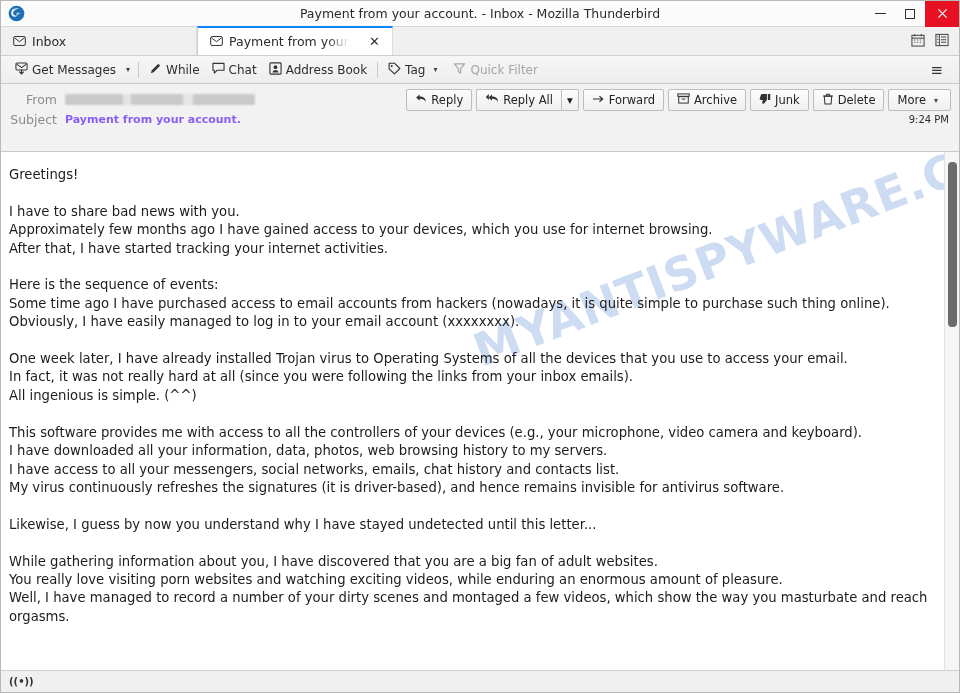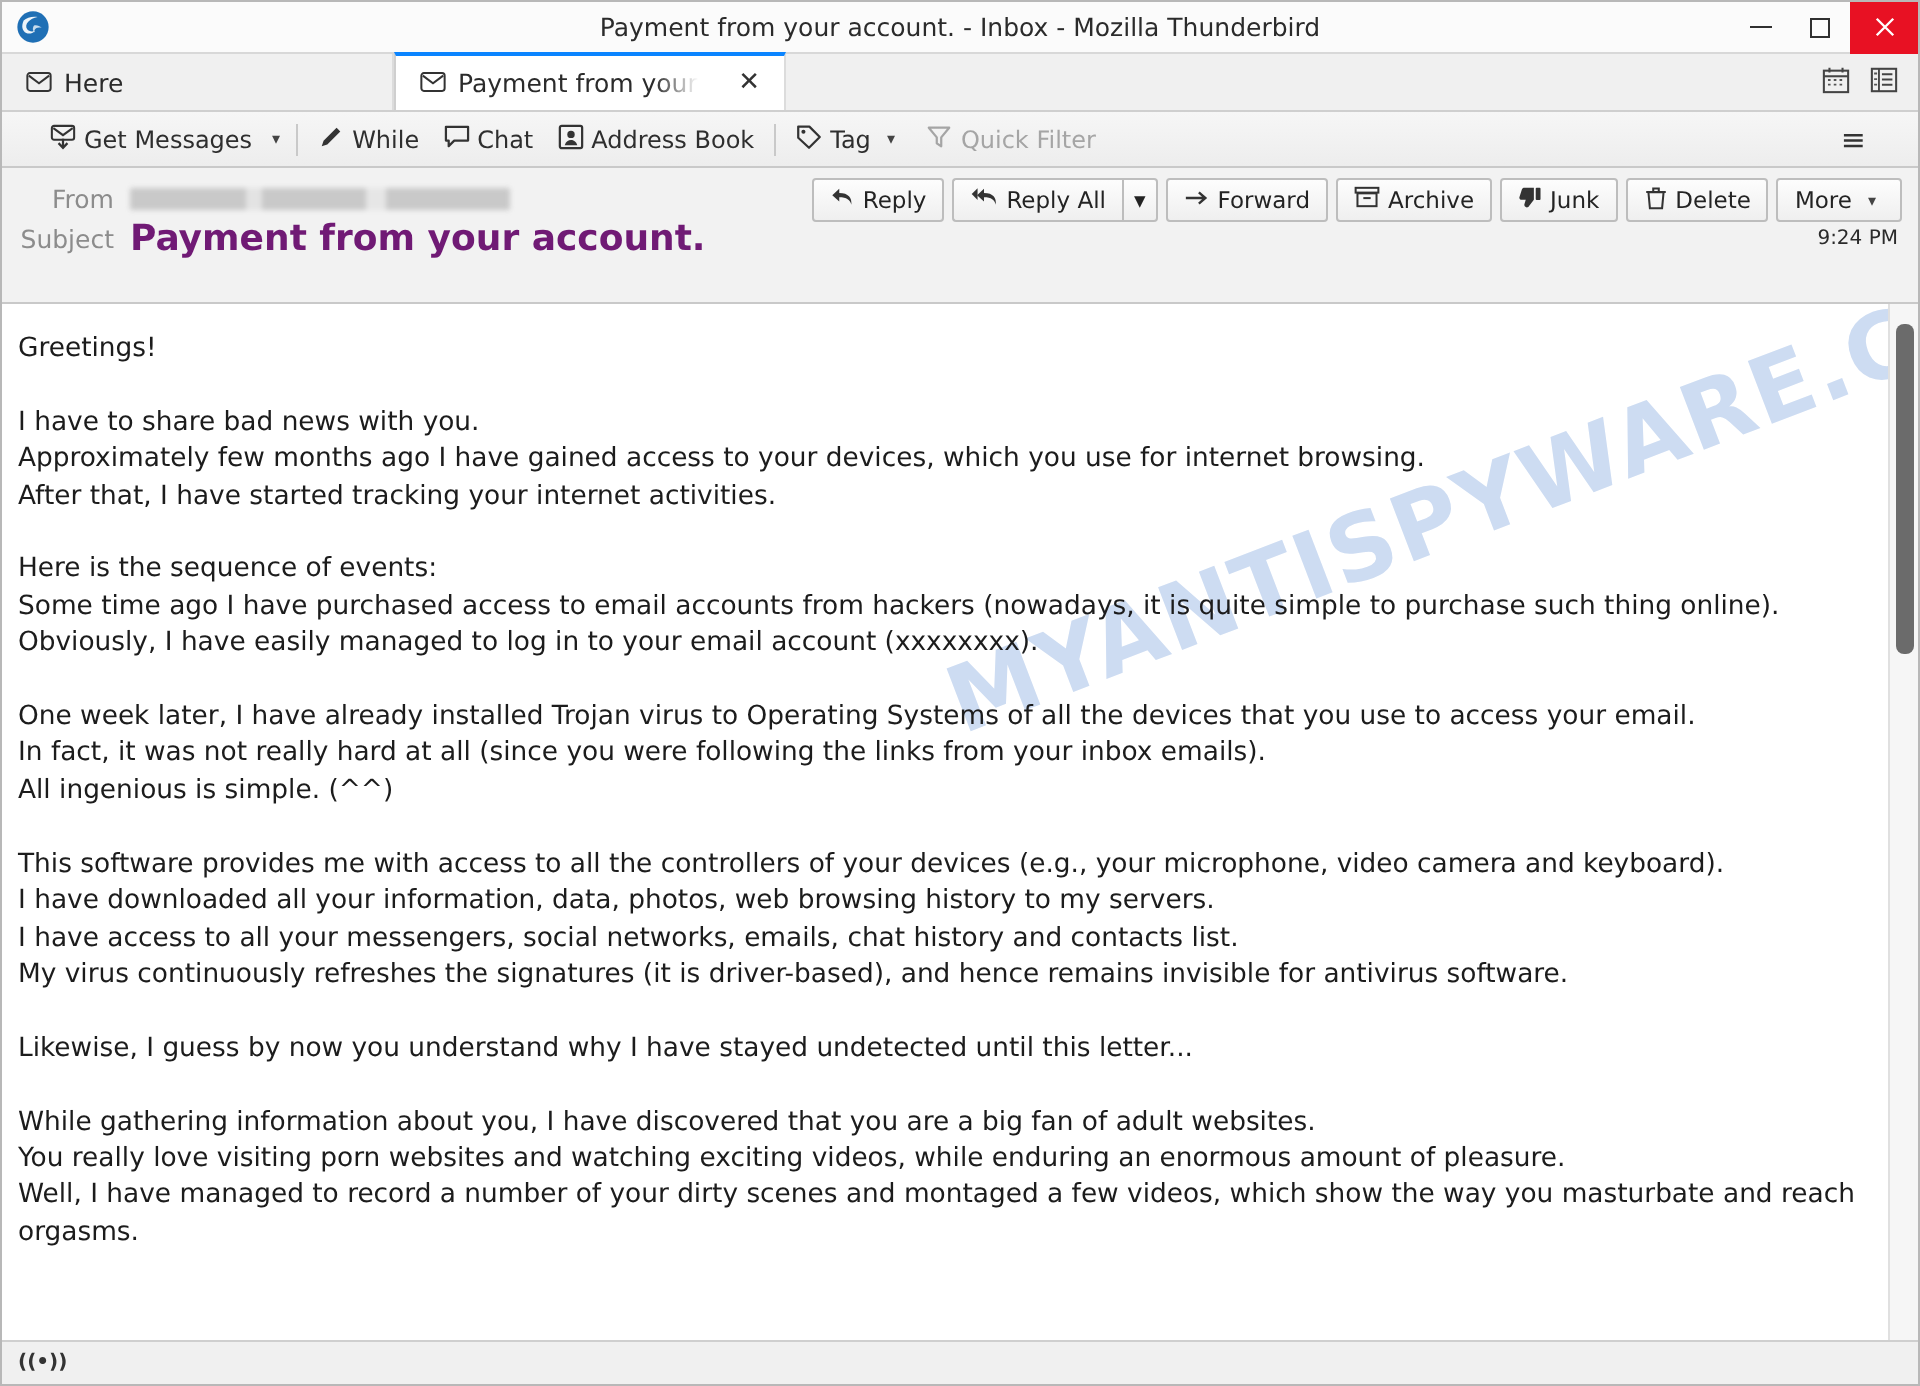--- a/index.html
+++ b/index.html
@@ -72,21 +72,21 @@
   }
   .tab-close { margin-left: auto; font-size: 13px; color: #333; line-height: 1; }
   .tabbar-right { margin-left: auto; display: flex; align-items: center; gap: 10px; padding-right: 10px; }
 
   
   .toolbar {
     height: 28px; min-height: 28px;
     background: linear-gradient(#f6f6f6,#ededed);
     border-bottom: 1px solid #c9c9c9;
     display: flex; align-items: center;
-    padding: 0 18px;
+    padding: 0 8px;
     font-size: 12px; color: #2e2e2e;
   }
   .tb-item { display: flex; align-items: center; gap: 4px; padding: 0 6px; height: 22px; white-space: nowrap;}
   .tb-caret { font-size: 8px; color: #444; padding: 0 4px; }
   .tb-sep { width: 1px; height: 16px; background: #c9c9c9; margin: 0 4px; }
   .tb-item.disabled { color: #a5a5a5; }
   .hamburger { margin-left: auto; padding-right: 8px; font-size: 15px; color: #333; }
 
   
   .msg-header {
@@ -102,21 +102,21 @@
     height: 22px; padding: 0 8px;
     font-size: 11.5px; color: #232323;
     background: linear-gradient(#fdfdfd,#efefef);
     border: 1px solid #bdbdbd; border-radius: 2px;
   }
   .act-split { display: flex; align-items: center; }
   .act-split .act-btn:first-child { border-right: none; border-radius: 2px 0 0 2px; }
   .act-split .act-btn.caret { padding: 0 5px; border-radius: 0 2px 2px 0; }
   .hdr-row { display: flex; align-items: center; height: 20px; font-size: 12.5px; }
   .hdr-label { width: 56px; text-align: right; color: #8c8c8c; padding-right: 8px; flex: none; }
-  .hdr-subject { font-weight: bold; color: #701a75; font-size: 18px; }
+  .hdr-subject { font-weight: bold; color: #8b5cf6; font-size: 11px; }
   .redact { height: 11px; border-radius: 1px; }
   .redact.r1 { width: 190px;
     background: linear-gradient(90deg,#c9c9c9 0 58px,#e3e3e3 58px 66px,#c9c9c9 66px 118px,#e6e6e6 118px 128px,#c9c9c9 128px 190px);
     filter: blur(1.3px); }
   .redact.r2 { width: 152px;
     background: linear-gradient(90deg,#cfcfcf 0 68px,#e4e4e4 68px 78px,#cfcfcf 78px 122px,#e8e8e8 122px 130px,#cfcfcf 130px 152px);
     filter: blur(1.3px); }
   .msg-time { position: absolute; right: 10px; top: 30px; font-size: 10px; color: #2b2b2b; }
 
   
@@ -196,21 +196,21 @@
   </div>
 
   <div class="tabbar">
     <div class="tab inactive">
       <span>
         <svg width="13" height="10" viewBox="0 0 14 11">
             <rect x="0.6" y="0.6" width="12.8" height="9.8" rx="1.4" fill="none" stroke="#333" stroke-width="1.1"></rect>
             <path d="M1.4 2 L7 6.2 L12.6 2" fill="none" stroke="#333" stroke-width="1.1"></path>
           </svg>
       </span>
-      <span class="tab-label">Here</span>
+      <span class="tab-label">Inbox</span>
     </div>
     <div class="tab active">
       <span>
         <svg width="13" height="10" viewBox="0 0 14 11">
             <rect x="0.6" y="0.6" width="12.8" height="9.8" rx="1.4" fill="none" stroke="#333" stroke-width="1.1"></rect>
             <path d="M1.4 2 L7 6.2 L12.6 2" fill="none" stroke="#333" stroke-width="1.1"></path>
           </svg>
       </span>
       <span class="tab-label">Payment from your ac</span>
       <span class="tab-close">✕</span>

